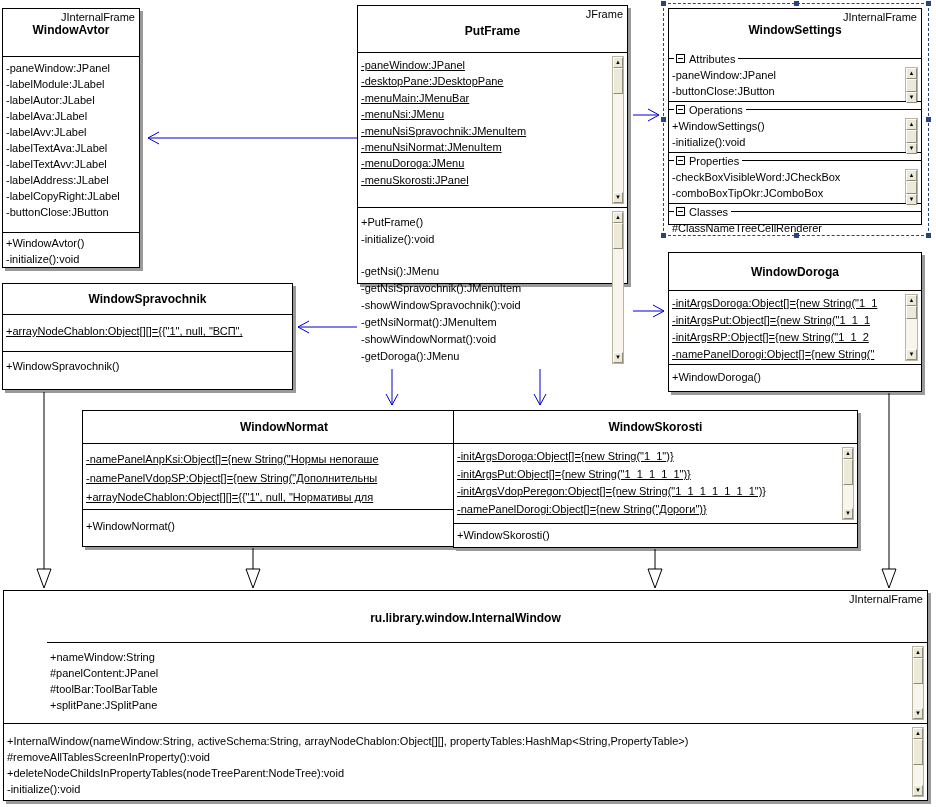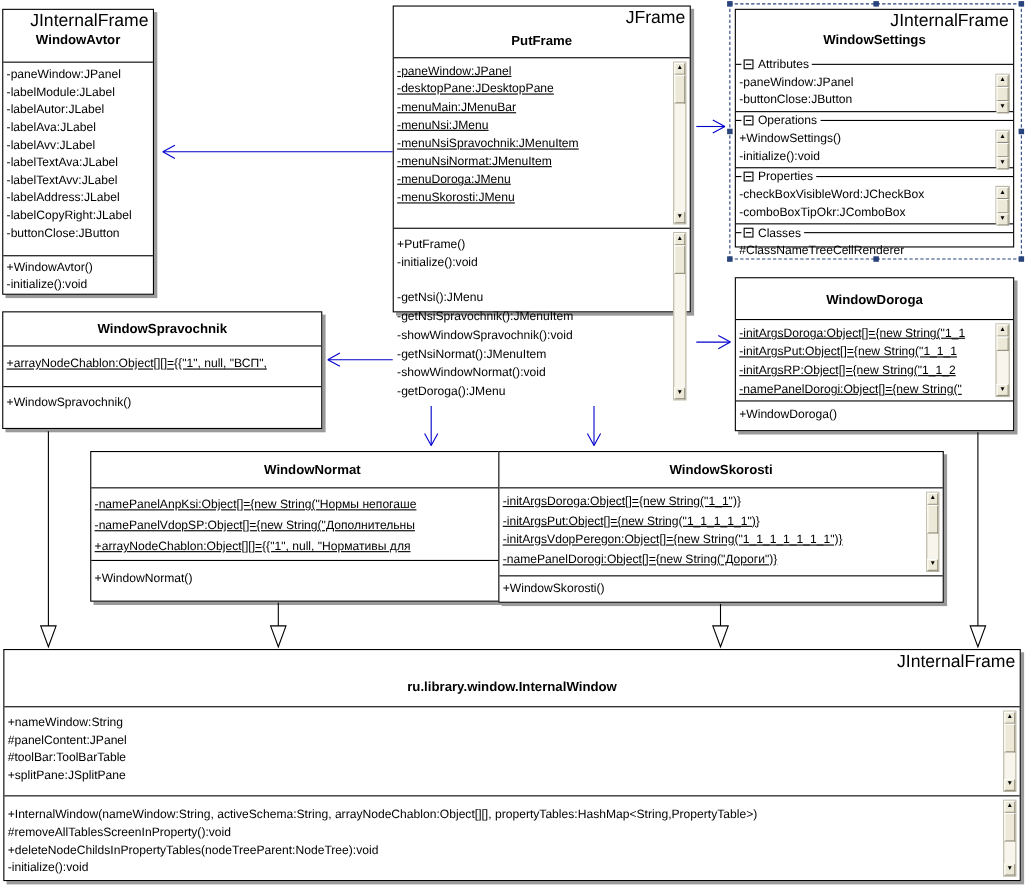--- a/index.html
+++ b/index.html
@@ -8,21 +8,21 @@
     position:relative; width:936px; height:807px; background:#ffffff;
     font-family:"Liberation Sans", sans-serif; font-size:11px; color:#000;
     overflow:hidden;
   }
   
   .uml-class {
     position:absolute; background:#fff; border:1px solid #000;
     box-shadow:3px 3px 0 0 #9a9a9a;
   }
   .title { position:relative; overflow:hidden; }
-  .stereo { text-align:right; padding:2px 4px 0 0; font-size:16px; white-space:nowrap; }
+  .stereo { text-align:right; padding:2px 4px 0 0; font-size:11px; white-space:nowrap; }
   .cname  { text-align:center; font-weight:bold; font-size:12px; white-space:nowrap; }
   .title.center-only { display:flex; align-items:center; justify-content:center; }
   .compart { position:relative; border-top:1px solid #000; overflow:hidden; }
   .item { white-space:nowrap; padding-left:3px; line-height:16px; }
   .u > .item { text-decoration:underline; }
   
   .vscroll {
     position:absolute; width:12px; background:#f7f5ec; border:1px solid #b9b5a3;
     display:flex; flex-direction:column; z-index:3;
   }
@@ -91,21 +91,21 @@
       <div class="cname" style="margin-top:4px;">PutFrame</div>
     </div>
     <div class="compart u" style="height:155px;padding-top:4px;">
       <div class="item" style="line-height:16.4px;">-paneWindow:JPanel</div>
       <div class="item" style="line-height:16.4px;">-desktopPane:JDesktopPane</div>
       <div class="item" style="line-height:16.4px;">-menuMain:JMenuBar</div>
       <div class="item" style="line-height:16.4px;">-menuNsi:JMenu</div>
       <div class="item" style="line-height:16.4px;">-menuNsiSpravochnik:JMenuItem</div>
       <div class="item" style="line-height:16.4px;">-menuNsiNormat:JMenuItem</div>
       <div class="item" style="line-height:16.4px;">-menuDoroga:JMenu</div>
-      <div class="item" style="line-height:16.4px;">-menuSkorosti:JMenu</div>
+      <div class="item" style="line-height:16.4px;">-menuSkorosti:JPanel</div>
       <div class="vscroll" style="right:3px;top:3px;bottom:3px;">
         <div class="sb-btn">▲</div>
         <div class="sb-thumb"></div>
         <div class="sb-fill"></div>
         <div class="sb-btn">▼</div>
       </div>
     </div>
     <div class="compart" style="height:160px;padding-top:6px;">
       <div class="item" style="line-height:17px;">+PutFrame()</div>
       <div class="item" style="line-height:17px;">-initialize():void</div>
@@ -261,21 +261,21 @@
     <div class="compart" style="height:25px;padding-top:3px;">
       <div class="item">+WindowSkorosti()</div>
     </div>
   </div>
 
   <div class="uml-class" style="left:3px;top:590px;width:925px;height:211px;">
     <div class="title" style="height:51px;">
       <div class="stereo">JInternalFrame</div>
       <div class="cname" style="margin-top:6px;">ru.library.window.InternalWindow</div>
     </div>
-    <div class="compart" style="height:81px;padding-top:6px;">
+    <div class="compart" style="height:81px;padding-top:6px;margin-left:43px;">
       <div class="item">+nameWindow:String</div>
       <div class="item">#panelContent:JPanel</div>
       <div class="item">#toolBar:ToolBarTable</div>
       <div class="item">+splitPane:JSplitPane</div>
       <div class="vscroll" style="right:3px;top:3px;bottom:3px;">
         <div class="sb-btn">▲</div>
         <div class="sb-thumb"></div>
         <div class="sb-fill"></div>
         <div class="sb-btn">▼</div>
       </div>

